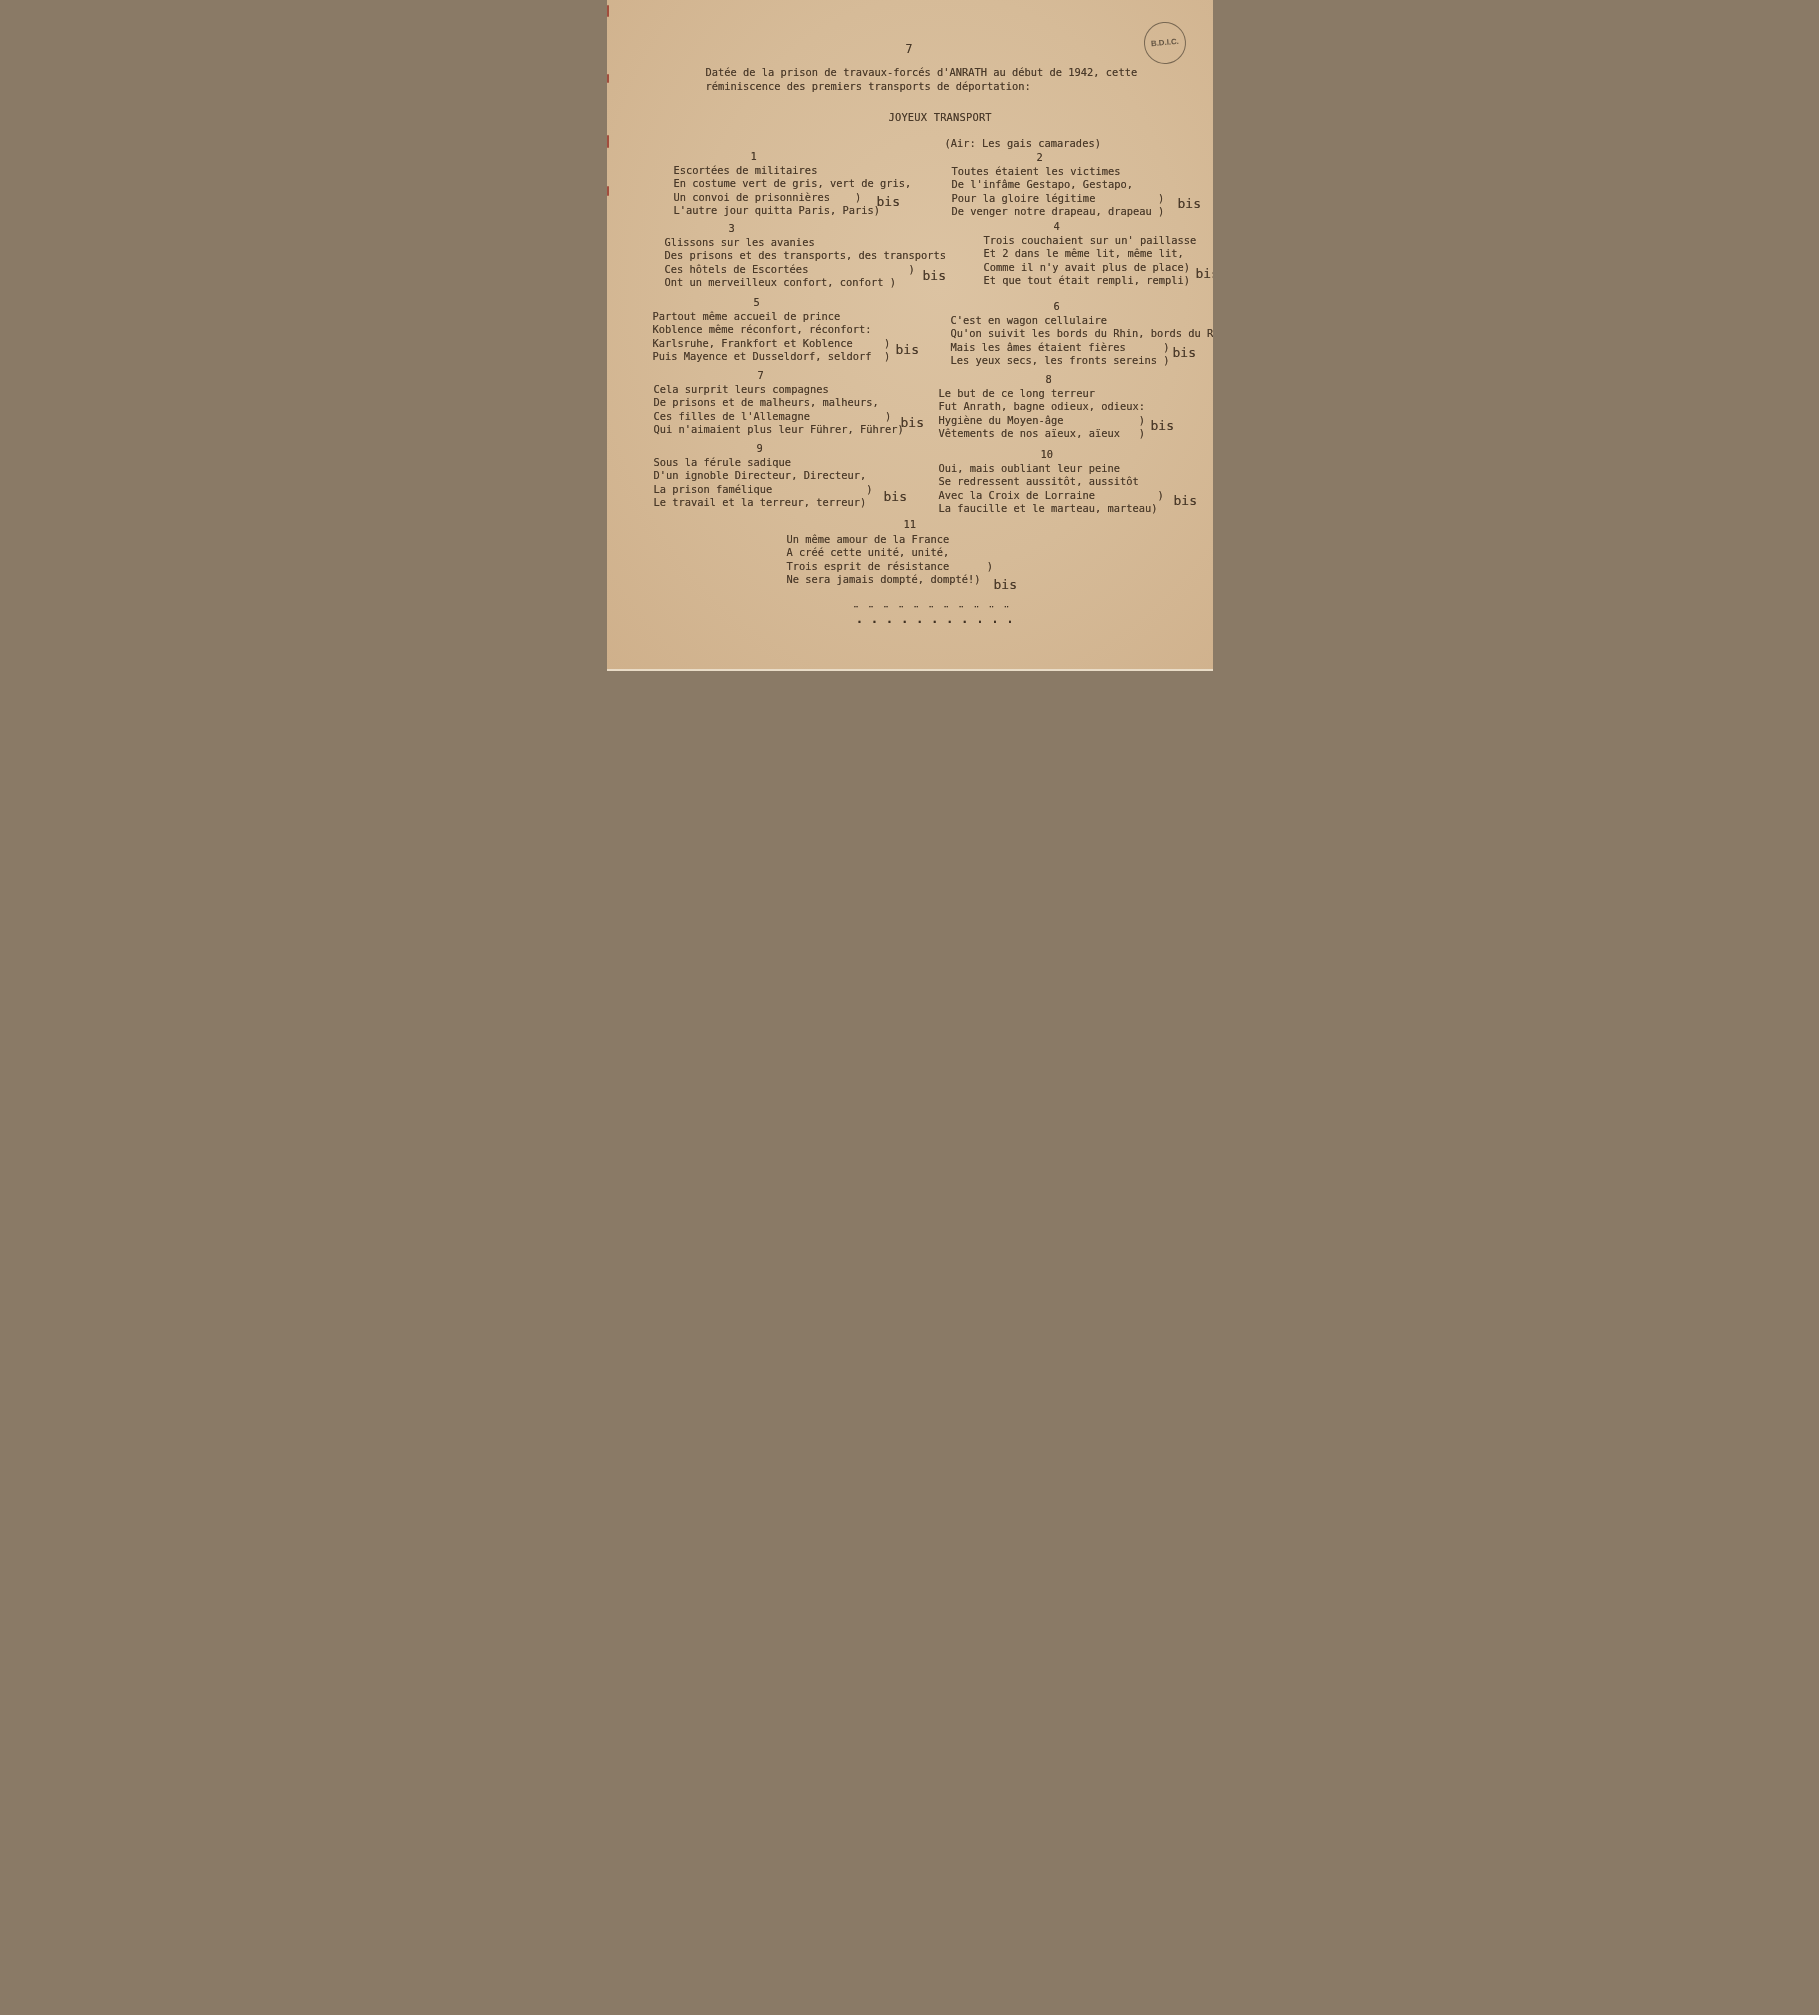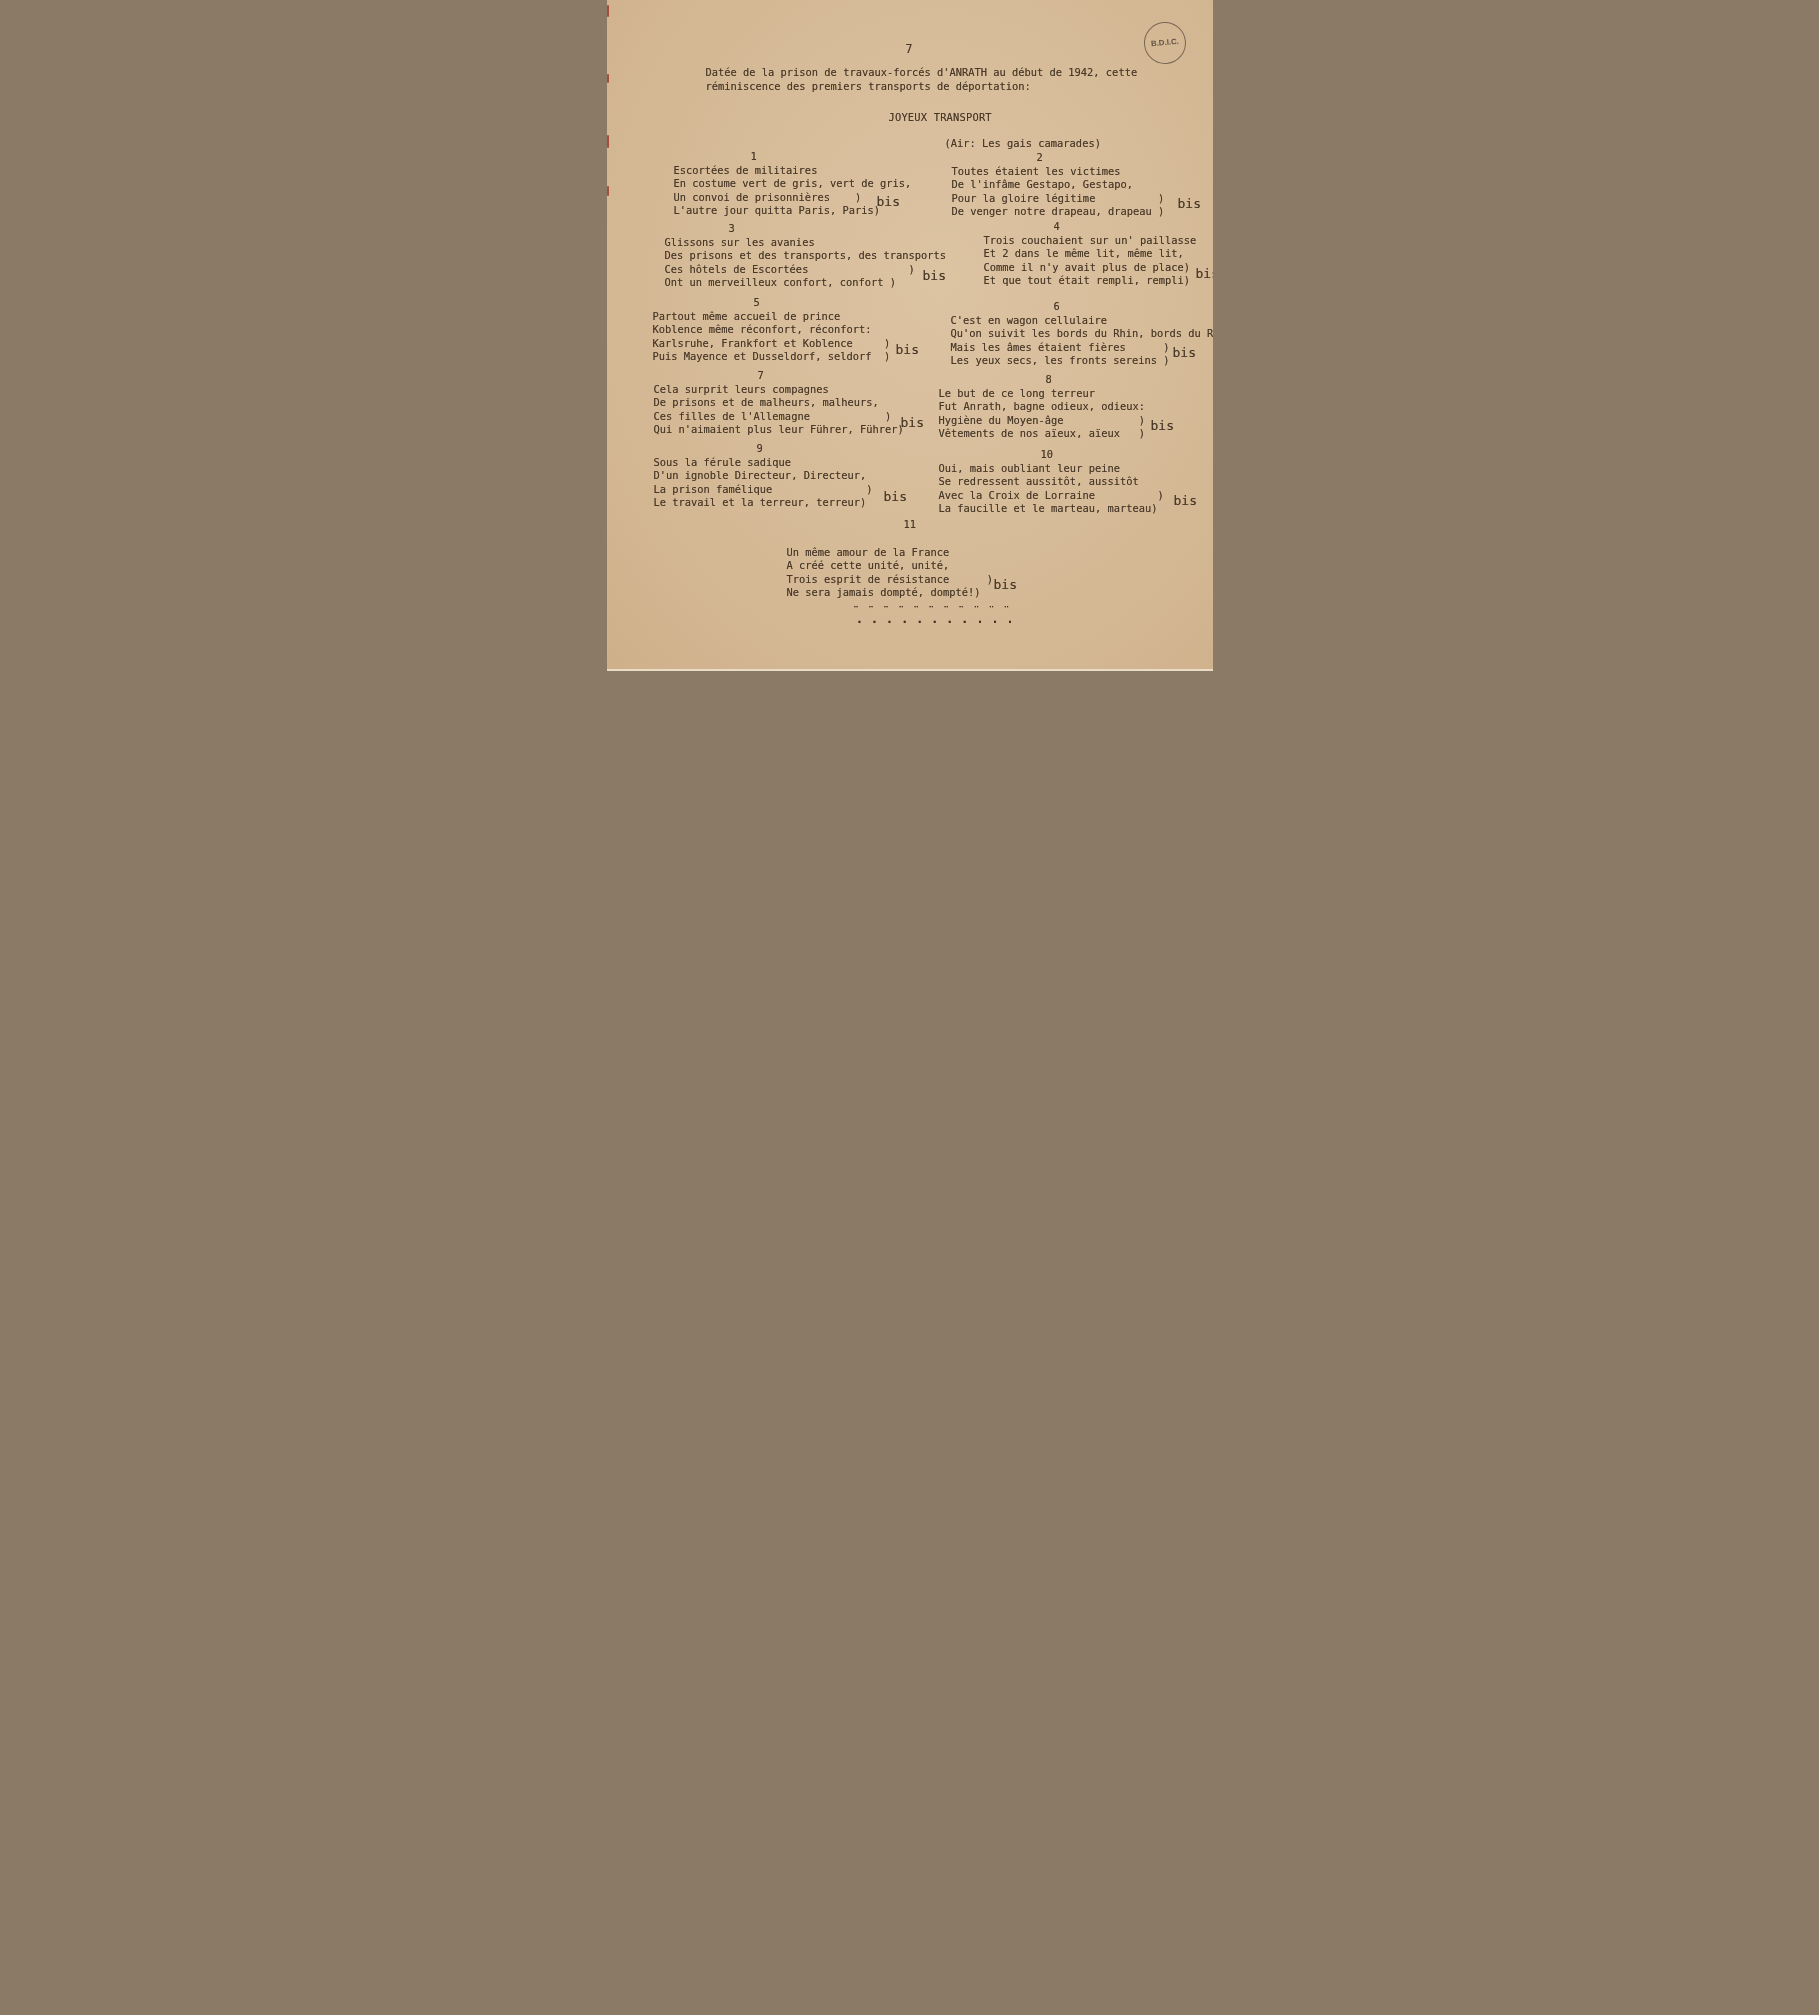--- a/index.html
+++ b/index.html
@@ -26,21 +26,21 @@
   .s1{left:67px;top:150px}  .s1 .num{padding-left:77px}  .s1 .bis{left:203px;top:45px}
   .s2{left:345px;top:151px}  .s2 .num{padding-left:85px}  .s2 .bis{left:226px;top:46px}
   .s3{left:58px;top:222px}  .s3 .num{padding-left:64px}  .s3 .bis{left:258px;top:47px}
   .s4{left:377px;top:220px}  .s4 .num{padding-left:70px}  .s4 .bis{left:212px;top:47px}
   .s5{left:46px;top:296px}   .s5 .num{padding-left:101px}  .s5 .bis{left:243px;top:47px}
   .s6{left:344px;top:300px}  .s6 .num{padding-left:103px}  .s6 .bis{left:222px;top:46px}
   .s7{left:47px;top:369px}   .s7 .num{padding-left:104px}  .s7 .bis{left:247px;top:47px}
   .s8{left:332px;top:373px}  .s8 .num{padding-left:107px}  .s8 .bis{left:212px;top:46px}
   .s9{left:47px;top:442px}   .s9 .num{padding-left:103px}  .s9 .bis{left:230px;top:48px}
   .s10{left:332px;top:448px} .s10 .num{padding-left:102px} .s10 .bis{left:235px;top:46px}
-  .s11{left:180px;top:518px} .s11 .num{padding-left:117px;margin-bottom:14px} .s11 .bis{left:207px;top:60px}
+  .s11{left:180px;top:518px} .s11 .num{padding-left:117px;margin-bottom:1px} .s11 .bis{left:207px;top:60px}
   .stamp{
     position:absolute;left:537px;top:22px;width:40px;height:40px;
     border:1.7px solid rgba(88,76,60,0.75);border-radius:50%;
     display:flex;align-items:center;justify-content:center;
     transform:rotate(-5deg);
     font-family:"Liberation Sans", sans-serif;
   }
   .stamp span{font-size:7.8px;font-weight:bold;color:rgba(74,62,48,0.85);letter-spacing:0px;}
   .dots{position:absolute;left:246px;top:608px;line-height:7.5px;font-size:11.5px;color:#3e3022;}
   .dots .dots-top{letter-spacing:0.6px;}

